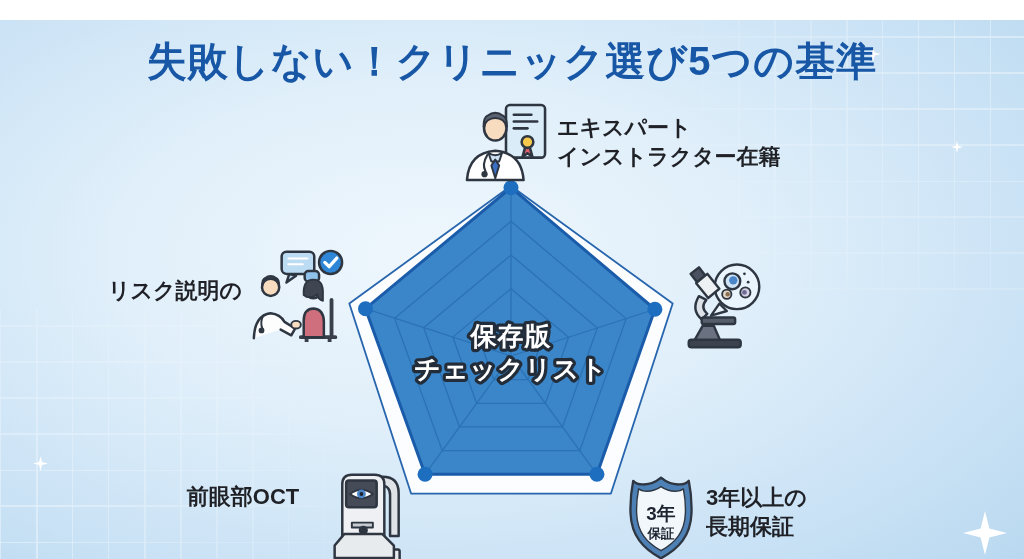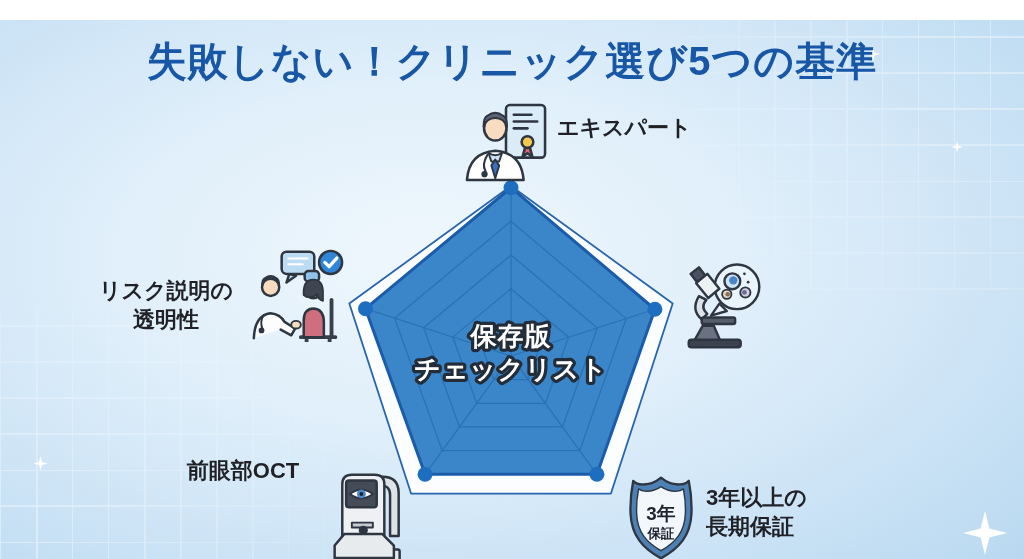--- a/index.html
+++ b/index.html
@@ -78,20 +78,21 @@
       <path d="M23 25 a12.5 12 0 0 1 24 0 q0 -9 -4 -11 q-8 -6 -16 0 q-4 2 -4 11 z" fill="#5a6270" stroke-width="2"></path>
       <path d="M6 80 q2 -28 29 -30 q27 2 29 30 z" fill="#ffffff"></path>
       <path d="M28 52 q7 5 14 0 l-3 9 h-8 z" fill="#cfe2f4" stroke-width="2"></path>
       <path d="M35 59 l4 6 -4 13 -4 -13 z" fill="#3a6fc4" stroke-width="2"></path>
       <path d="M27 54 q-6 10 -2 17" fill="none" stroke-width="2.2"></path>
       <circle cx="24" cy="74" r="3.2" fill="#2e3642" stroke="none"></circle>
     </g>
   </svg>
   <div class="abs crit-label" style="left:557px;top:93px;">
     <div>エキスパート</div>
+    <div>インストラクター在籍</div>
   </div>
 
   <svg class="abs" style="left:685px;top:239px;" width="78" height="91" viewBox="0 0 84 98">
     <g class="icon-line">
       <path d="M37 48 l-9 13 17 -5 z" fill="#eaf4fc"></path>
       <circle cx="56" cy="30" r="24" fill="#eaf4fc"></circle>
       <circle cx="51" cy="24" r="8.5" fill="#cfe4f6"></circle>
       <circle cx="52" cy="23" r="4.5" fill="#4a86c8" stroke="none"></circle>
       <circle cx="45" cy="38" r="5" fill="#e3d6c6" stroke-width="2"></circle>
       <circle cx="46" cy="38" r="2.4" fill="#8a6f52" stroke="none"></circle>
@@ -122,41 +123,40 @@
       <path d="M7 94 q1 -24 17.5 -26 q10 1 14.5 9 l11 7 -4 7 -11 -6" fill="#fdfdfd"></path>
       <ellipse cx="51" cy="80" rx="5" ry="4" fill="#f8dcc0" stroke-width="2"></ellipse>
       <path d="M17 70 q-4 8 -1 14" fill="none" stroke-width="2"></path>
       <circle cx="15" cy="86" r="3" fill="#2e3642" stroke="none"></circle>
       <circle cx="69" cy="45" r="7.5" fill="#f8dcc0"></circle>
       <path d="M59 49 q-1 -16 10 -16 q11 0 10 16 l0 6 q-5 -1 -6 -7 q-3 4 -11 3 z" fill="#3f4651" stroke-width="2"></path>
       <path d="M88 54 v39 M56 93 h36 M62 93 v5 M86 93 v5" fill="none" stroke="#39404c" stroke-width="4"></path>
       <path d="M59 93 v-17 q0 -13 10.5 -13 q10.5 1 10.5 14 v16 z" fill="#cf6f7d"></path>
     </g>
   </svg>
-  <div class="abs crit-label" style="left:90px;top:256px;width:152px;text-align:center;">
+  <div class="abs crit-label" style="left:90px;top:256px;width:152px;text-align:right;">
     <div>リスク説明の</div>
-    <div>透明性</div>
   </div>
 
   <svg class="abs" style="left:327px;top:443px;" width="86" height="104" viewBox="0 0 90 108">
     <g class="icon-line">
       <path d="M58 14 q17 0 17 17 v45 h-9 v-43 q0 -10 -10 -10 z" fill="#dfe3e8"></path>
       <rect x="62" y="90" width="14" height="12" rx="2" fill="#e8ebee"></rect>
       <path d="M16 22 q0 -10 10 -10 h24 q10 0 10 10 v54 h-44 z" fill="#eef0f3"></path>
       <rect x="20" y="18" width="32" height="28" rx="3" fill="#454b57"></rect>
       <path d="M24 32 q12 -9 24 0 q-12 9 -24 0 z" fill="#ffffff" stroke-width="2"></path>
       <circle cx="36" cy="32" r="4.6" fill="#4a86c8" stroke="none"></circle>
       <circle cx="36" cy="32" r="2" fill="#1d2430" stroke="none"></circle>
       <rect x="26" y="62" width="22" height="5" fill="#c7ccd3" stroke-width="2"></rect>
       <line x1="38" y1="72" x2="38" y2="84" stroke-width="4"></line>
       <circle cx="38" cy="70" r="3.5" fill="#2e3642"></circle>
       <path d="M8 86 l10 -12 h40 l12 12 v13 h-62 z" fill="#e8ebee"></path>
     </g>
   </svg>
-  <div class="abs crit-label" style="left:123px;top:436px;width:240px;text-align:center;">
+  <div class="abs crit-label" style="left:123px;top:462px;width:240px;text-align:center;">
     <div>前眼部OCT</div>
   </div>
 
   <svg class="abs" style="left:628px;top:455px;" width="66" height="86" viewBox="0 0 72 96">
     <path d="M36 3 C42 8 50 11 57 10.5 C61 10.5 64.5 9 67 6.5 C69.5 19 70.5 31 70 43 C69 68 56 82 36 93 C16 82 3 68 2 43 C1.5 31 2.5 19 5 6.5 C7.5 9 11 10.5 15 10.5 C22 11 30 8 36 3 Z" fill="#4d80b4" stroke="#2e3642" stroke-width="2.6" stroke-linejoin="round"></path>
     <path d="M36 13 C41 16.5 47.5 18.5 54 18 C56.5 18 59 17 61 15.5 C62.8 25 63.6 34 63.2 43 C62.4 64 52 75.5 36 84.5 C20 75.5 9.6 64 8.8 43 C8.4 34 9.2 25 11 15.5 C13 17 15.5 18 18 18 C24.5 18.5 31 16.5 36 13 Z" fill="#f2f7fc" stroke="#2e3642" stroke-width="1.6" stroke-linejoin="round"></path>
     <text x="36" y="50" class="shield-t1">3年</text>
     <text x="36" y="70" class="shield-t2">保証</text>
   </svg>
   <div class="abs crit-label" style="left:706px;top:463px;">

